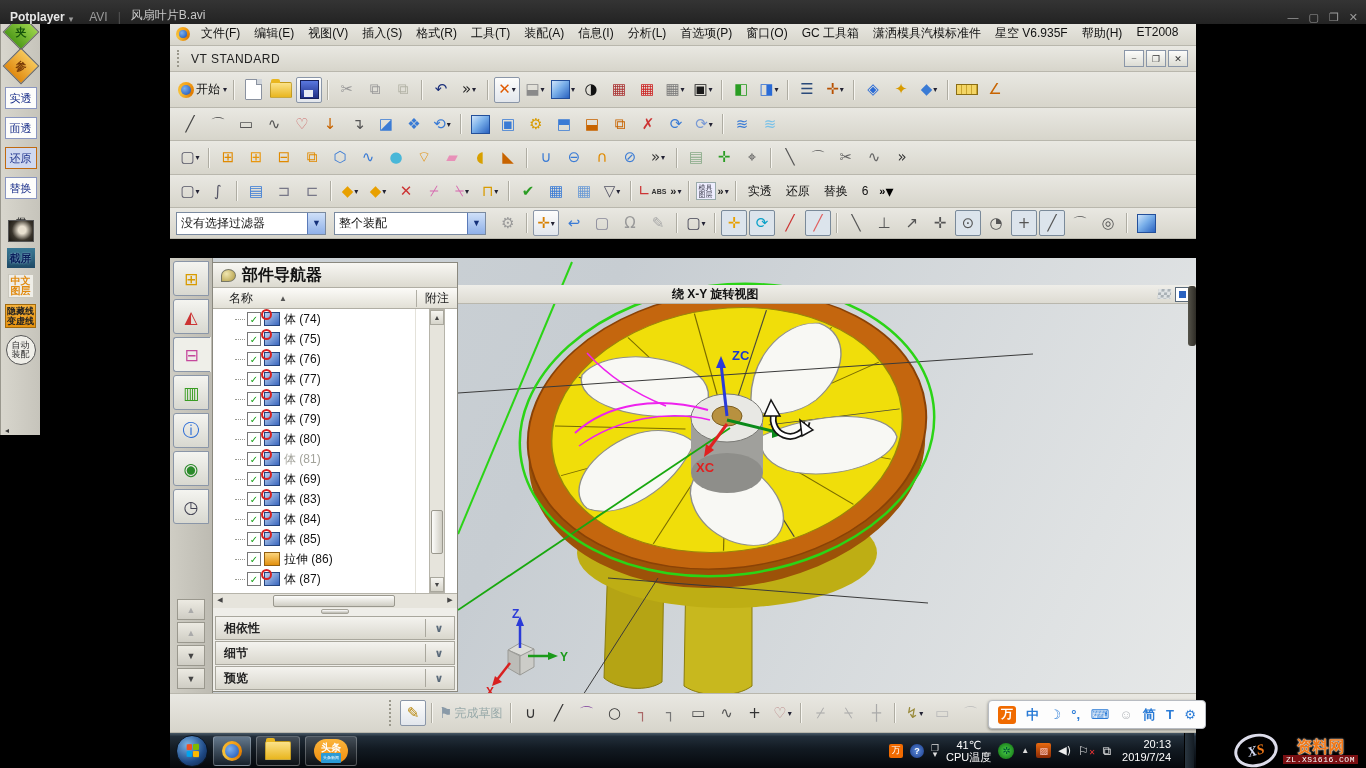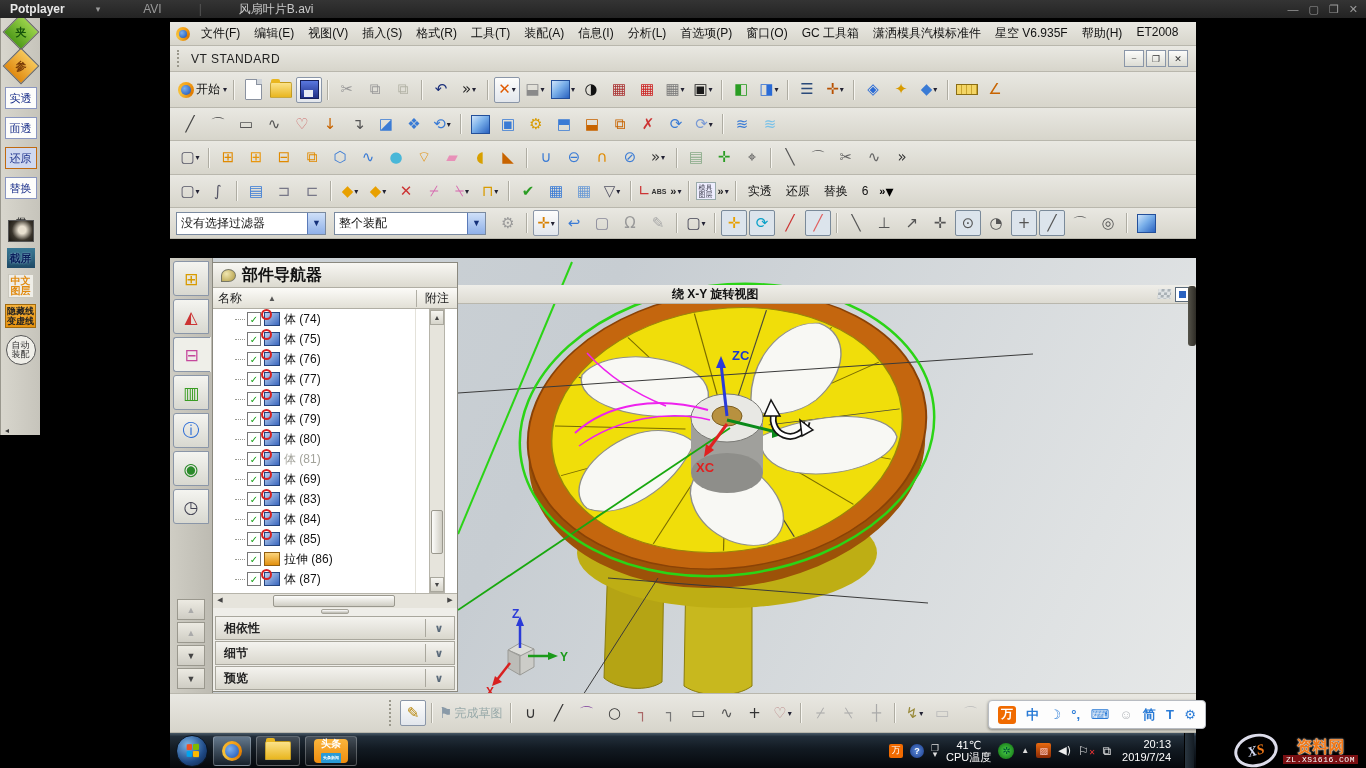--- a/index.html
+++ b/index.html
@@ -1,20 +1,20 @@
 <!DOCTYPE html>
 <html><head>
 <meta charset="utf-8">
 <style>
   html,body{margin:0;padding:0;width:1366px;height:768px;background:#000;overflow:hidden;
     font-family:"Liberation Sans","DejaVu Sans",sans-serif;-webkit-font-smoothing:antialiased;}
   .abs{position:absolute;}
   
-  #pp-bar{left:0;top:0;width:1366px;height:18px;background:linear-gradient(#343434,#232323);
-    display:flex;align-items:center;color:#cfcfcf;font-size:12px;z-index:50;gap:27px;}
+  #pp-bar{left:0;top:0;width:1366px;height:24px;background:linear-gradient(#343434,#232323);
+    display:flex;align-items:flex-end;color:#cfcfcf;font-size:12px;z-index:50;}
   #pp-bar .pp-title{color:#e8e8e8;font-weight:bold;margin-left:10px;}
   #pp-bar .caret{font-size:9px;margin:0 6px 0 4px;color:#9a9a9a;}
   #pp-bar .pp-tab{color:#9a9a9a;margin:0 10px;}
   #pp-bar .pp-div{color:#555;}
   #pp-bar .pp-file{color:#c8c8c8;margin-left:10px;}
   #pp-controls{margin-left:auto;margin-right:8px;display:flex;gap:10px;color:#9a9a9a;font-size:11px;}
   #pp-controls span{cursor:default;}
   
   .nxrow{left:170px;width:1026px;background:linear-gradient(#e9e8e2,#d7d5cb);display:flex;
     align-items:center;padding-left:6px;box-sizing:border-box;border-bottom:1px solid #b9b7ad;z-index:5;}
@@ -85,21 +85,21 @@
   #res-scroll span.dim{color:#aaa;}
   
   #navigator{left:212px;top:262px;width:246px;height:430px;background:#efeee9;border:1px solid #8a887e;
     box-sizing:border-box;z-index:7;display:flex;flex-direction:column;}
   #nav-title{height:24px;display:flex;align-items:center;background:linear-gradient(#f8f7f3,#dcdad0);
     border-bottom:1px solid #b0aea4;font-size:16px;font-weight:bold;color:#111;}
   #nav-title .nico{width:13px;height:11px;margin:0 6px 0 8px;border-radius:50% 50% 50% 0;
     background:radial-gradient(circle at 35% 35%,#f0e6b0,#b09a40);border:1px solid #776;}
   #nav-header{height:20px;display:flex;align-items:center;background:linear-gradient(#fcfbf8,#e2e0d6);
     border-bottom:1px solid #b0aea4;font-size:12px;color:#222;}
-  #nav-header .h-name{margin-left:5px;text-align:right;}
+  #nav-header .h-name{margin-left:16px;text-align:right;}
   #nav-header .h-sort{font-size:8px;color:#555;margin-left:26px;}
   #nav-header .h-note{margin-left:auto;width:40px;border-left:1px solid #b0aea4;text-align:center;}
   #tree{flex:1;background:#fff;position:relative;overflow:hidden;}
   #tree .vline{position:absolute;left:202px;top:0;bottom:0;border-left:1px solid #e4e2da;}
   .trow{height:20px;display:flex;align-items:center;font-size:12px;color:#111;position:relative;padding-left:34px;}
   .trow::before{content:"";position:absolute;left:22px;top:50%;width:10px;border-top:1px dotted #9a9a92;}
   .trow .cb{width:12px;height:12px;border:1px solid #777;background:#fff;color:#18a018;font-size:10px;
     font-weight:bold;display:inline-flex;align-items:center;justify-content:center;margin-right:3px;flex:none;}
   .ti{width:14px;height:12px;margin-right:4px;flex:none;position:relative;display:inline-block;}
   .ti-body{background:linear-gradient(135deg,#bcd4f2,#3a66be);border:1px solid #24447e;}
@@ -160,22 +160,22 @@
   #start-orb{width:30px;height:30px;border-radius:50%;margin-left:6px;flex:none;
     background:radial-gradient(circle at 35% 30%,#7ab4e8,#1f4a86 60%,#0c1c3a);border:1px solid #0a1420;
     display:flex;align-items:center;justify-content:center;}
   #start-orb .flag{width:13px;height:13px;display:grid;grid-template-columns:1fr 1fr;grid-template-rows:1fr 1fr;gap:1px;transform:perspective(40px) rotateY(-18deg);}
   #start-orb .flag i{border-radius:1px;}
   .tapp{height:28px;margin-left:5px;border:1px solid rgba(255,255,255,.25);border-radius:3px;
     background:linear-gradient(rgba(255,255,255,.16),rgba(255,255,255,.03));display:flex;align-items:center;justify-content:center;padding:0 8px;}
   .tapp.active{background:linear-gradient(rgba(180,210,240,.45),rgba(120,160,200,.15));}
   .tapp .i-nx{width:20px;height:20px;}
   .tapp .i-folder{width:24px;height:17px;}
-  .toutiao{width:34px;height:24px;border-radius:4px;background:linear-gradient(#fbb53c,#ef8d0e);
-    display:flex;flex-direction:column;align-items:center;justify-content:space-between;color:#fff;line-height:10px;font-weight:bold;}
+  .toutiao{width:34px;height:24px;border-radius:12px;background:linear-gradient(#fbb53c,#ef8d0e);
+    display:flex;flex-direction:column;align-items:center;justify-content:flex-end;color:#fff;line-height:10px;}
   .toutiao b{font-size:10px;}
   .toutiao i{font-style:normal;font-size:4px;color:#fff;background:#2a9ad6;padding:0 2px;border-radius:1px;}
   #tray{margin-left:auto;display:flex;align-items:center;gap:7px;color:#eee;font-size:12px;margin-right:2px;}
   #tray .tr-wan{width:14px;height:14px;background:#f06a00;color:#fff;font-size:9px;border-radius:2px;display:flex;align-items:center;justify-content:center;}
   #tray .tr-help{width:14px;height:14px;background:radial-gradient(#5a8ad8,#1a3a8a);color:#fff;border-radius:50%;font-size:9px;font-weight:bold;display:flex;align-items:center;justify-content:center;}
   #tray .tr-restore{font-size:9px;color:#ddd;display:flex;flex-direction:column;line-height:6px;align-items:center;}
   #tray .temp{text-align:center;font-size:11px;line-height:12px;color:#fff;}
   #tray .tr-fan{width:16px;height:16px;border-radius:50%;background:radial-gradient(#4ad04a,#0e6a0e);color:#053;font-size:10px;display:flex;align-items:center;justify-content:center;}
   #tray .tr-up{font-size:8px;color:#ddd;}
   #tray .tr-flame{width:15px;height:15px;background:linear-gradient(#e86a10,#8a2a06);border-radius:2px;color:#fcc;font-size:9px;display:flex;align-items:center;justify-content:center;}

